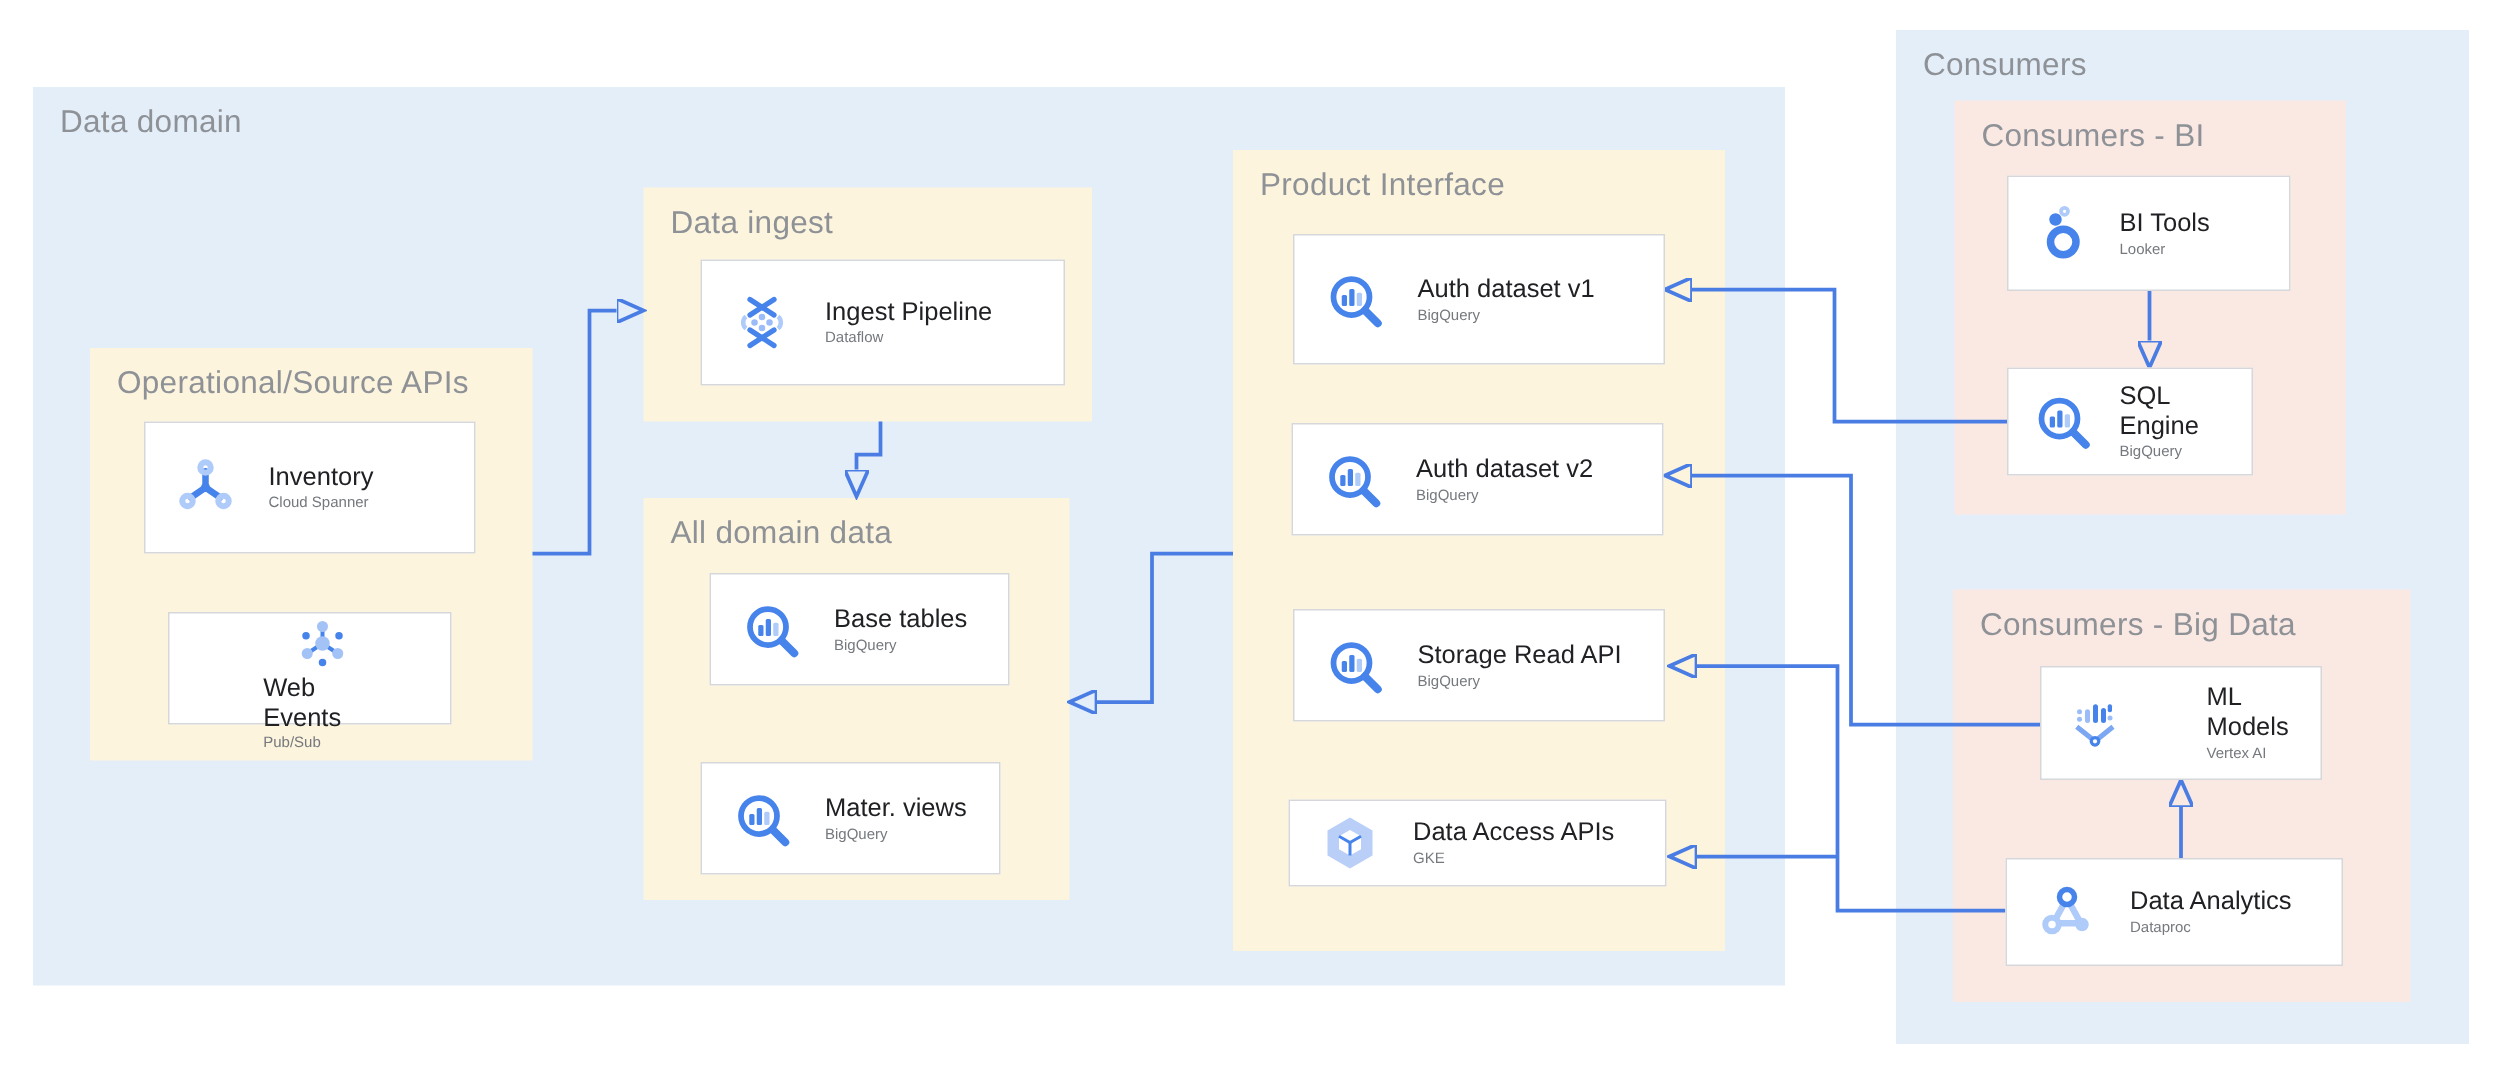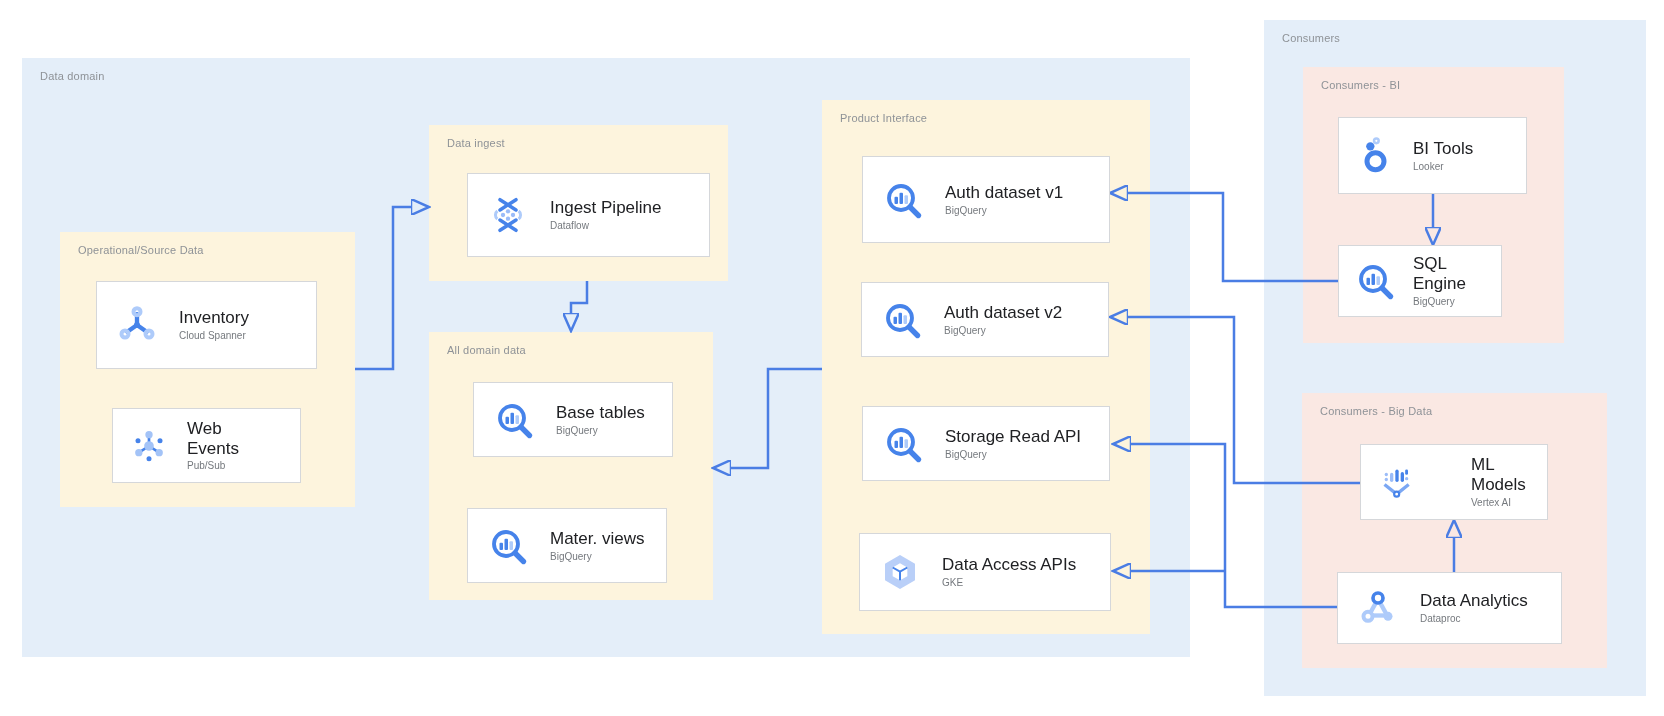--- a/index.html
+++ b/index.html
@@ -7,21 +7,21 @@
     position:relative;width:1664px;height:716px;background:#ffffff;overflow:hidden;
     font-family:"Liberation Sans","DejaVu Sans",sans-serif;
     -webkit-font-smoothing:antialiased;
   }
   .zone{position:absolute;}
   .zone.blue{background:#e4eef9;}
   .zone.yellow{background:#fdf4dd;}
   .zone.pink{background:#fae8e3;}
   .zone-label{
     position:absolute;left:18px;top:12px;
-    font-size:11px;color:#8e9297;letter-spacing:.2px;white-space:nowrap;
+    font-size:21px;color:#8e9297;letter-spacing:.2px;white-space:nowrap;
   }
   .card{
     position:absolute;background:#ffffff;border:1px solid #d5d7da;
     display:flex;align-items:center;box-sizing:border-box;
   }
   .card .icon{width:40px;height:40px;flex:0 0 auto;margin-left:20px;}
   .card .txt{margin-left:22px;line-height:1.16;}
   .card .title{font-size:17px;color:#202124;}
   .card .sub{font-size:10px;color:#75797e;margin-top:2px;}
   .card.narrow .txt{max-width:80px;}
@@ -37,21 +37,21 @@
 
   <div class="zone blue" style="left:22px;top:58px;width:1168px;height:599px;">
     <div class="zone-label">Data domain</div>
   </div>
 
   <div class="zone blue" style="left:1264px;top:20px;width:382px;height:676px;">
     <div class="zone-label">Consumers</div>
   </div>
 
   <div class="zone yellow" style="left:60px;top:232px;width:295px;height:275px;">
-    <div class="zone-label">Operational/Source Data</div>
+    <div class="zone-label">Operational/Source APIs</div>
   </div>
 
   <div class="zone yellow" style="left:429px;top:125px;width:299px;height:156px;">
     <div class="zone-label">Data ingest</div>
   </div>
 
   <div class="zone yellow" style="left:429px;top:332px;width:284px;height:268px;">
     <div class="zone-label">All domain data</div>
   </div>
 
@@ -97,21 +97,21 @@
           <circle cx="4.8" cy="17.4" r="2.1"></circle>
           <circle cx="19.2" cy="17.4" r="2.1"></circle>
       </g>
     </svg>
     <div class="txt">
       <div class="title">Inventory</div>
       <div class="sub">Cloud Spanner</div>
     </div>
   </div>
 
-  <div class="card narrow slim" style="left:112px;top:408px;width:189px;height:75px;">
+  <div class="card narrow slim" style="left:112px;top:408px;width:189px;height:75px;flex-direction:column;">
     <svg class="icon" viewBox="0 0 24 24">
       <g stroke="#4683ea" stroke-width="1.6">
         <line x1="12" y1="12" x2="12" y2="6"></line>
         <line x1="12" y1="12" x2="6.8" y2="15.4"></line>
         <line x1="12" y1="12" x2="17.2" y2="15.4"></line>
       </g>
       <circle cx="12" cy="12" r="2.9" fill="#a3c3f7"></circle>
       <g fill="#a3c3f7">
         <circle cx="12" cy="5.2" r="2.2"></circle>
           <circle cx="5.9" cy="16" r="2.2"></circle>
@@ -217,21 +217,21 @@
       <rect x="9.9" y="7.6" width="2.1" height="6.8" rx="0.6" fill="#4683ea"></rect>
       <rect x="12.9" y="9.1" width="2.1" height="5.3" rx="0.6" fill="#aecbfa"></rect>
       <line x1="16.2" y1="16.2" x2="21.3" y2="21.3" stroke="#4683ea" stroke-width="3.2" stroke-linecap="round"></line>
     </svg>
     <div class="txt">
       <div class="title">Storage Read API</div>
       <div class="sub">BigQuery</div>
     </div>
   </div>
 
-  <div class="card" style="left:859px;top:533px;width:252px;height:78px;">
+  <div class="card" style="left:859px;top:533px;width:252px;height:58px;">
     <svg class="icon" viewBox="0 0 24 24">
       <path d="M12 1.8 L21 7 V17 L12 22.2 L3 17 V7 Z" fill="#b9cff8"></path>
       <path d="M12 6.8 L16.4 9.3 V14.5 L12 17 L7.6 14.5 V9.3 Z" fill="#ffffff"></path>
       <g stroke="#4683ea" stroke-width="1.2" fill="none">
         <path d="M7.6 9.3 L12 11.8 L16.4 9.3"></path>
           <path d="M12 11.8 V17"></path>
       </g>
     </svg>
     <div class="txt">
       <div class="title">Data Access APIs</div>

